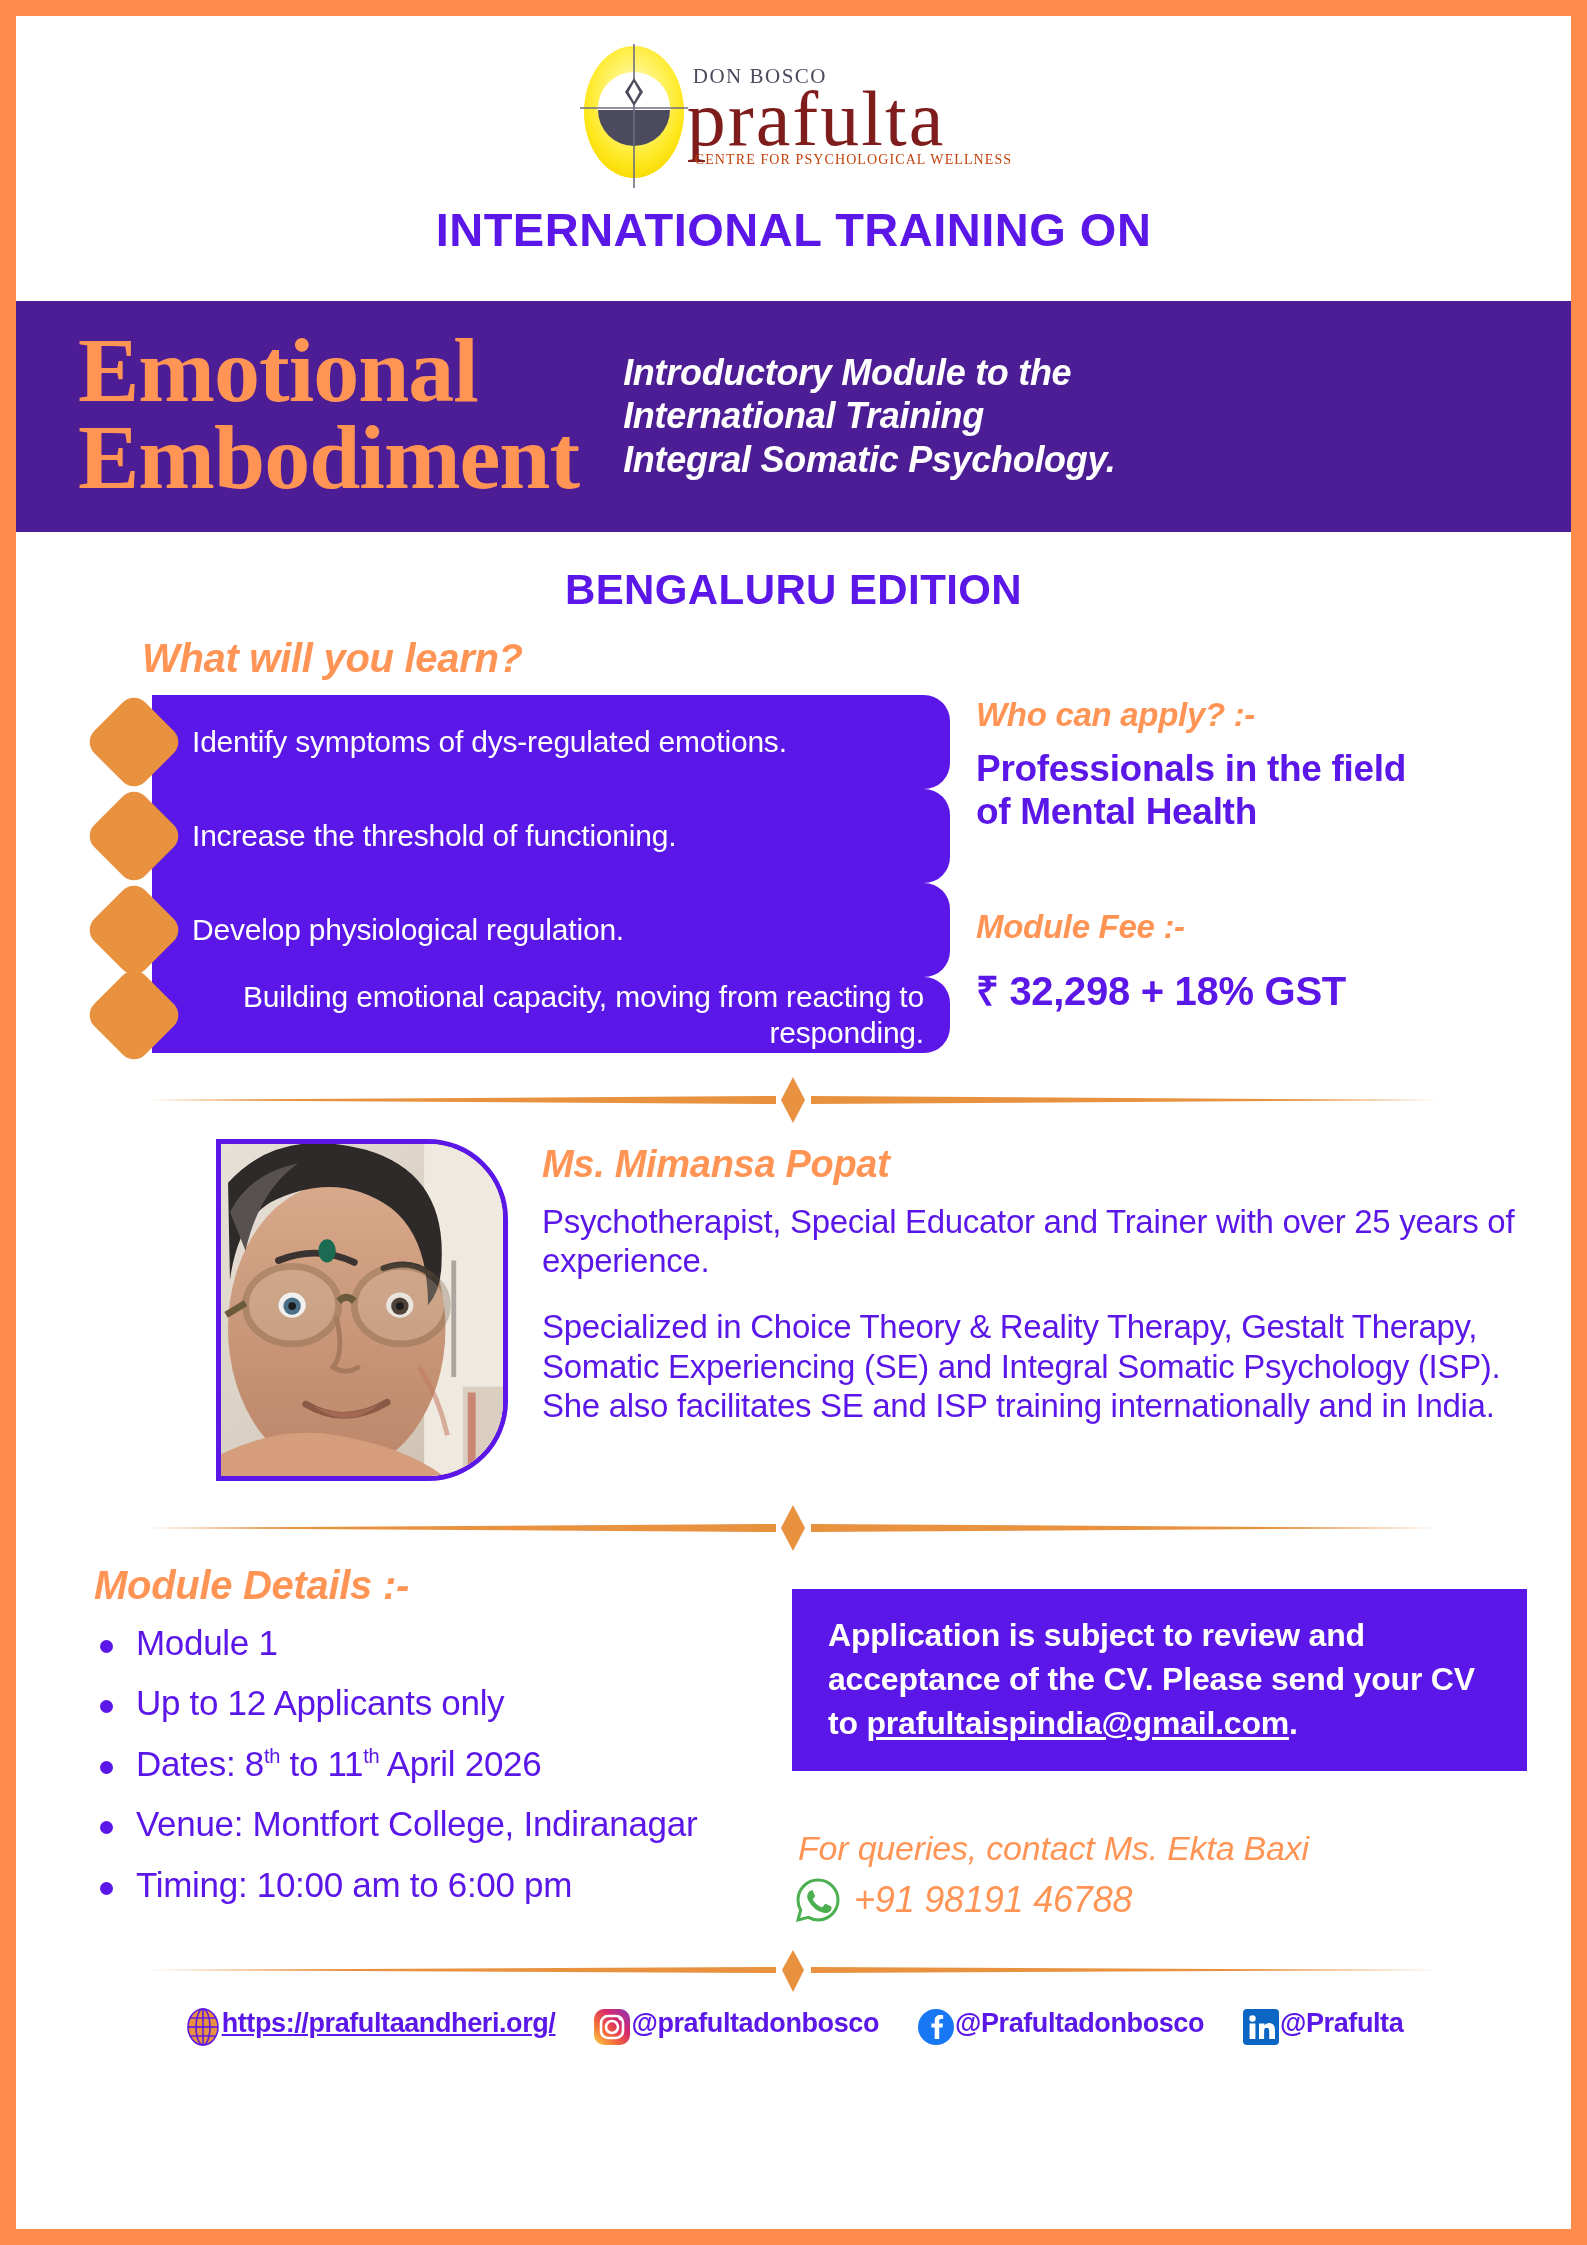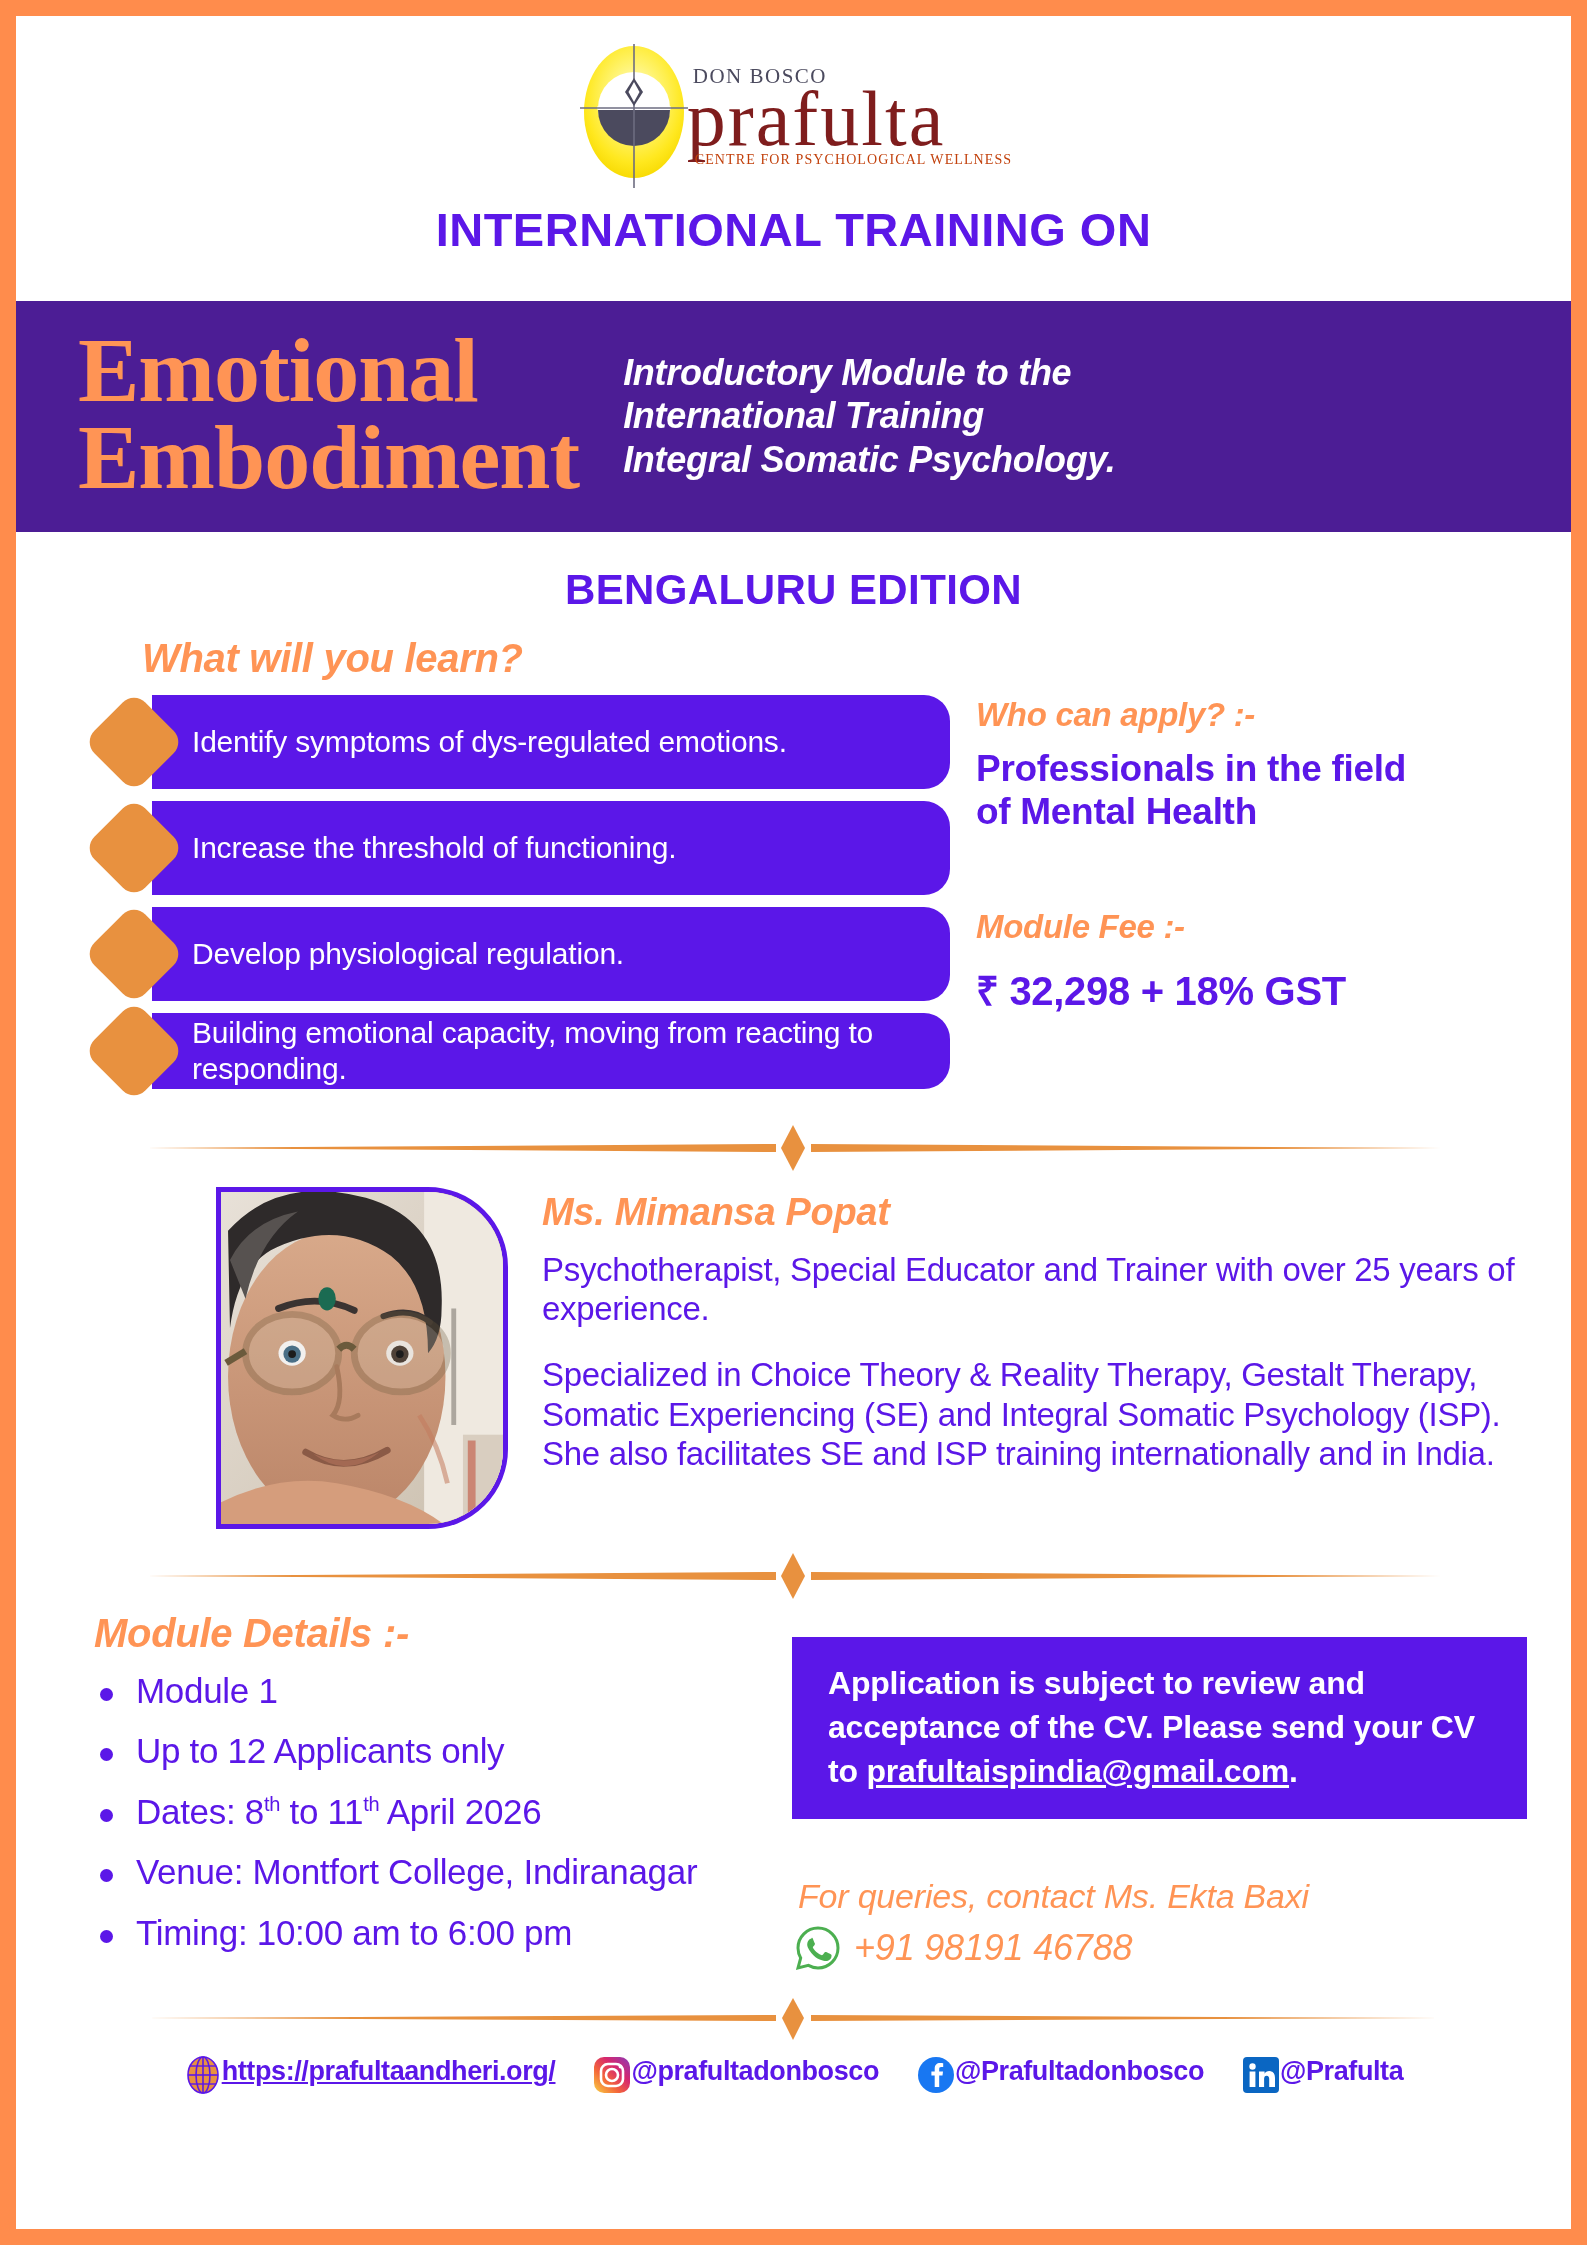--- a/index.html
+++ b/index.html
@@ -130,21 +130,21 @@
     font-style: italic;
     margin-left: 82px;
     margin-bottom: 14px;
     letter-spacing: -.3px;
   }
 
   .bullets { position: relative; }
   .bullet-row {
     position: relative;
     height: 94px;
-    margin-bottom: 12px;
+    text-align: right;
   }
   .bullet-row.tall { height: 76px; }
   .bullet-diamond {
     position: absolute;
     left: 38px;
     top: 50%;
     transform: translateY(-50%) rotate(45deg);
     width: 72px;
     height: 72px;
     background: #e8913f;

